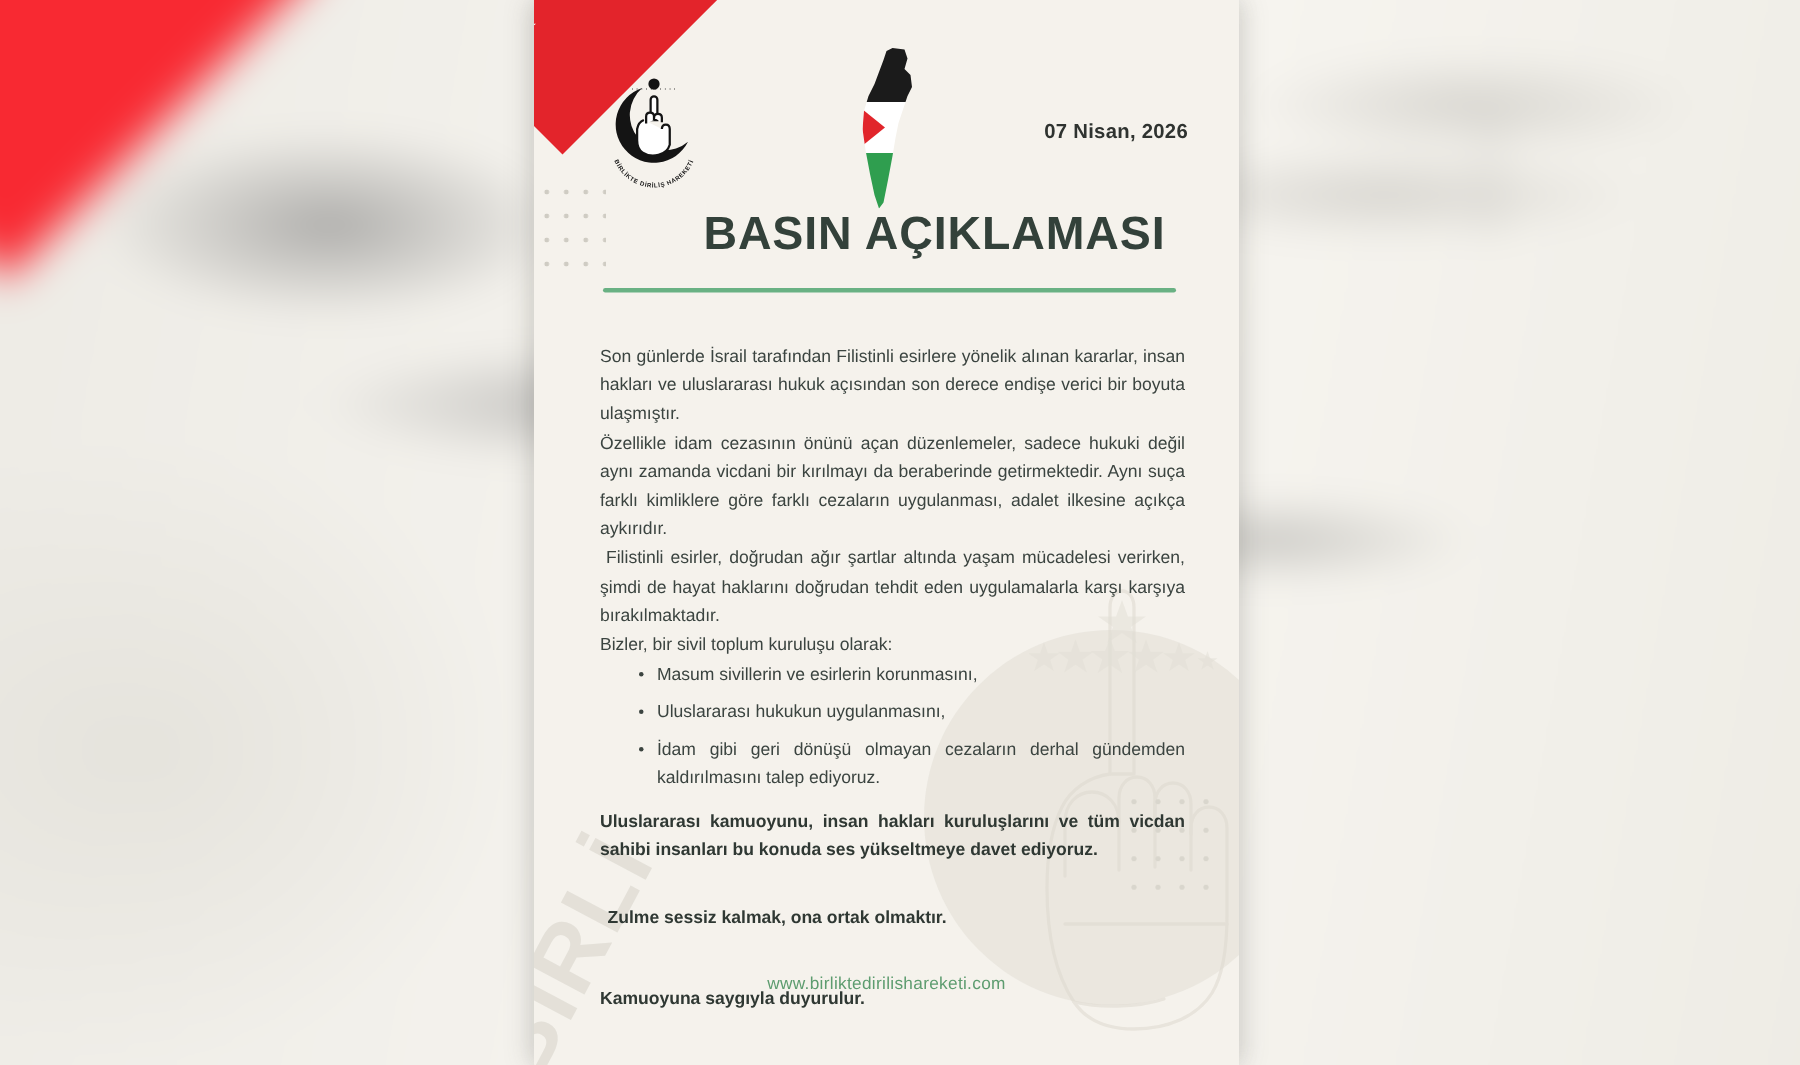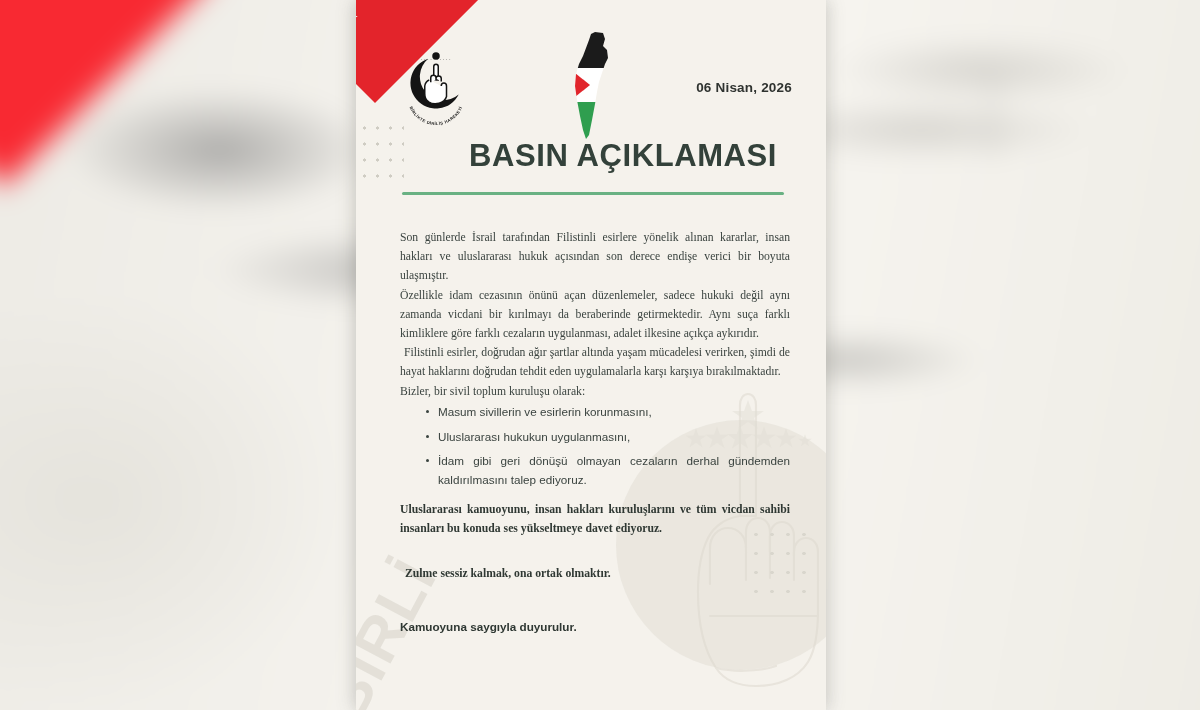--- a/index.html
+++ b/index.html
@@ -178,21 +178,20 @@
     position: absolute;
     left: 44px; top: 228px;
     width: 390px;
     color: #3b4440;
     font-size: 11.7px;
     line-height: 19.2px;
   }
   .body p {
     text-align: justify;
     text-justify: inter-word;
-    font-family: Liberation Serif, serif;
   }
   .body p.indent { text-indent: 4px; }
 
   ul.demands {
     margin: 1px 0 0 26px;
     padding: 0;
     list-style: none;
   }
   ul.demands li {
     position: relative;
@@ -325,21 +324,21 @@
           </clipPath>
         </defs>
         <g clip-path="url(#mapClip)">
           <rect x="0" y="0" width="62" height="38" fill="#1b1b1b"></rect>
           <rect x="0" y="38" width="62" height="34" fill="#ffffff"></rect>
           <rect x="0" y="72" width="62" height="40" fill="#2f9e4f"></rect>
           <polygon points="0,34 26,55 0,76" fill="#e1252b"></polygon>
         </g>
       </svg>
 
-      <div class="date">06 Nisan, 2026</div>
+      <div class="date">07 Nisan, 2026</div>
     </div>
 
     <div class="title">BASIN AÇIKLAMASI</div>
     <div class="rule"></div>
 
     <div class="body">
       <p>Son günlerde İsrail tarafından Filistinli esirlere yönelik alınan kararlar, insan hakları ve uluslararası hukuk açısından son derece endişe verici bir boyuta ulaşmıştır.</p>
       <p>Özellikle idam cezasının önünü açan düzenlemeler, sadece hukuki değil aynı zamanda vicdani bir kırılmayı da beraberinde getirmektedir. Aynı suça farklı kimliklere göre farklı cezaların uygulanması, adalet ilkesine açıkça aykırıdır.</p>
       <p class="indent">Filistinli esirler, doğrudan ağır şartlar altında yaşam mücadelesi verirken, şimdi de hayat haklarını doğrudan tehdit eden uygulamalarla karşı karşıya bırakılmaktadır.</p>
       <p>Bizler, bir sivil toplum kuruluşu olarak:</p>
@@ -351,14 +350,15 @@
       </ul>
 
       <p class="strong-block">Uluslararası kamuoyunu, insan hakları kuruluşlarını ve tüm vicdan sahibi insanları bu konuda ses yükseltmeye davet ediyoruz.</p>
       <p class="slogan">Zulme sessiz kalmak, ona ortak olmaktır.</p>
 
       <div class="sign">
         <div>Kamuoyuna saygıyla duyurulur.</div>
       </div>
     </div>
 
+    <div class="website">www.birliktedirilishareketi.com</div>
   </div>
 </div>
 
 </body></html>

